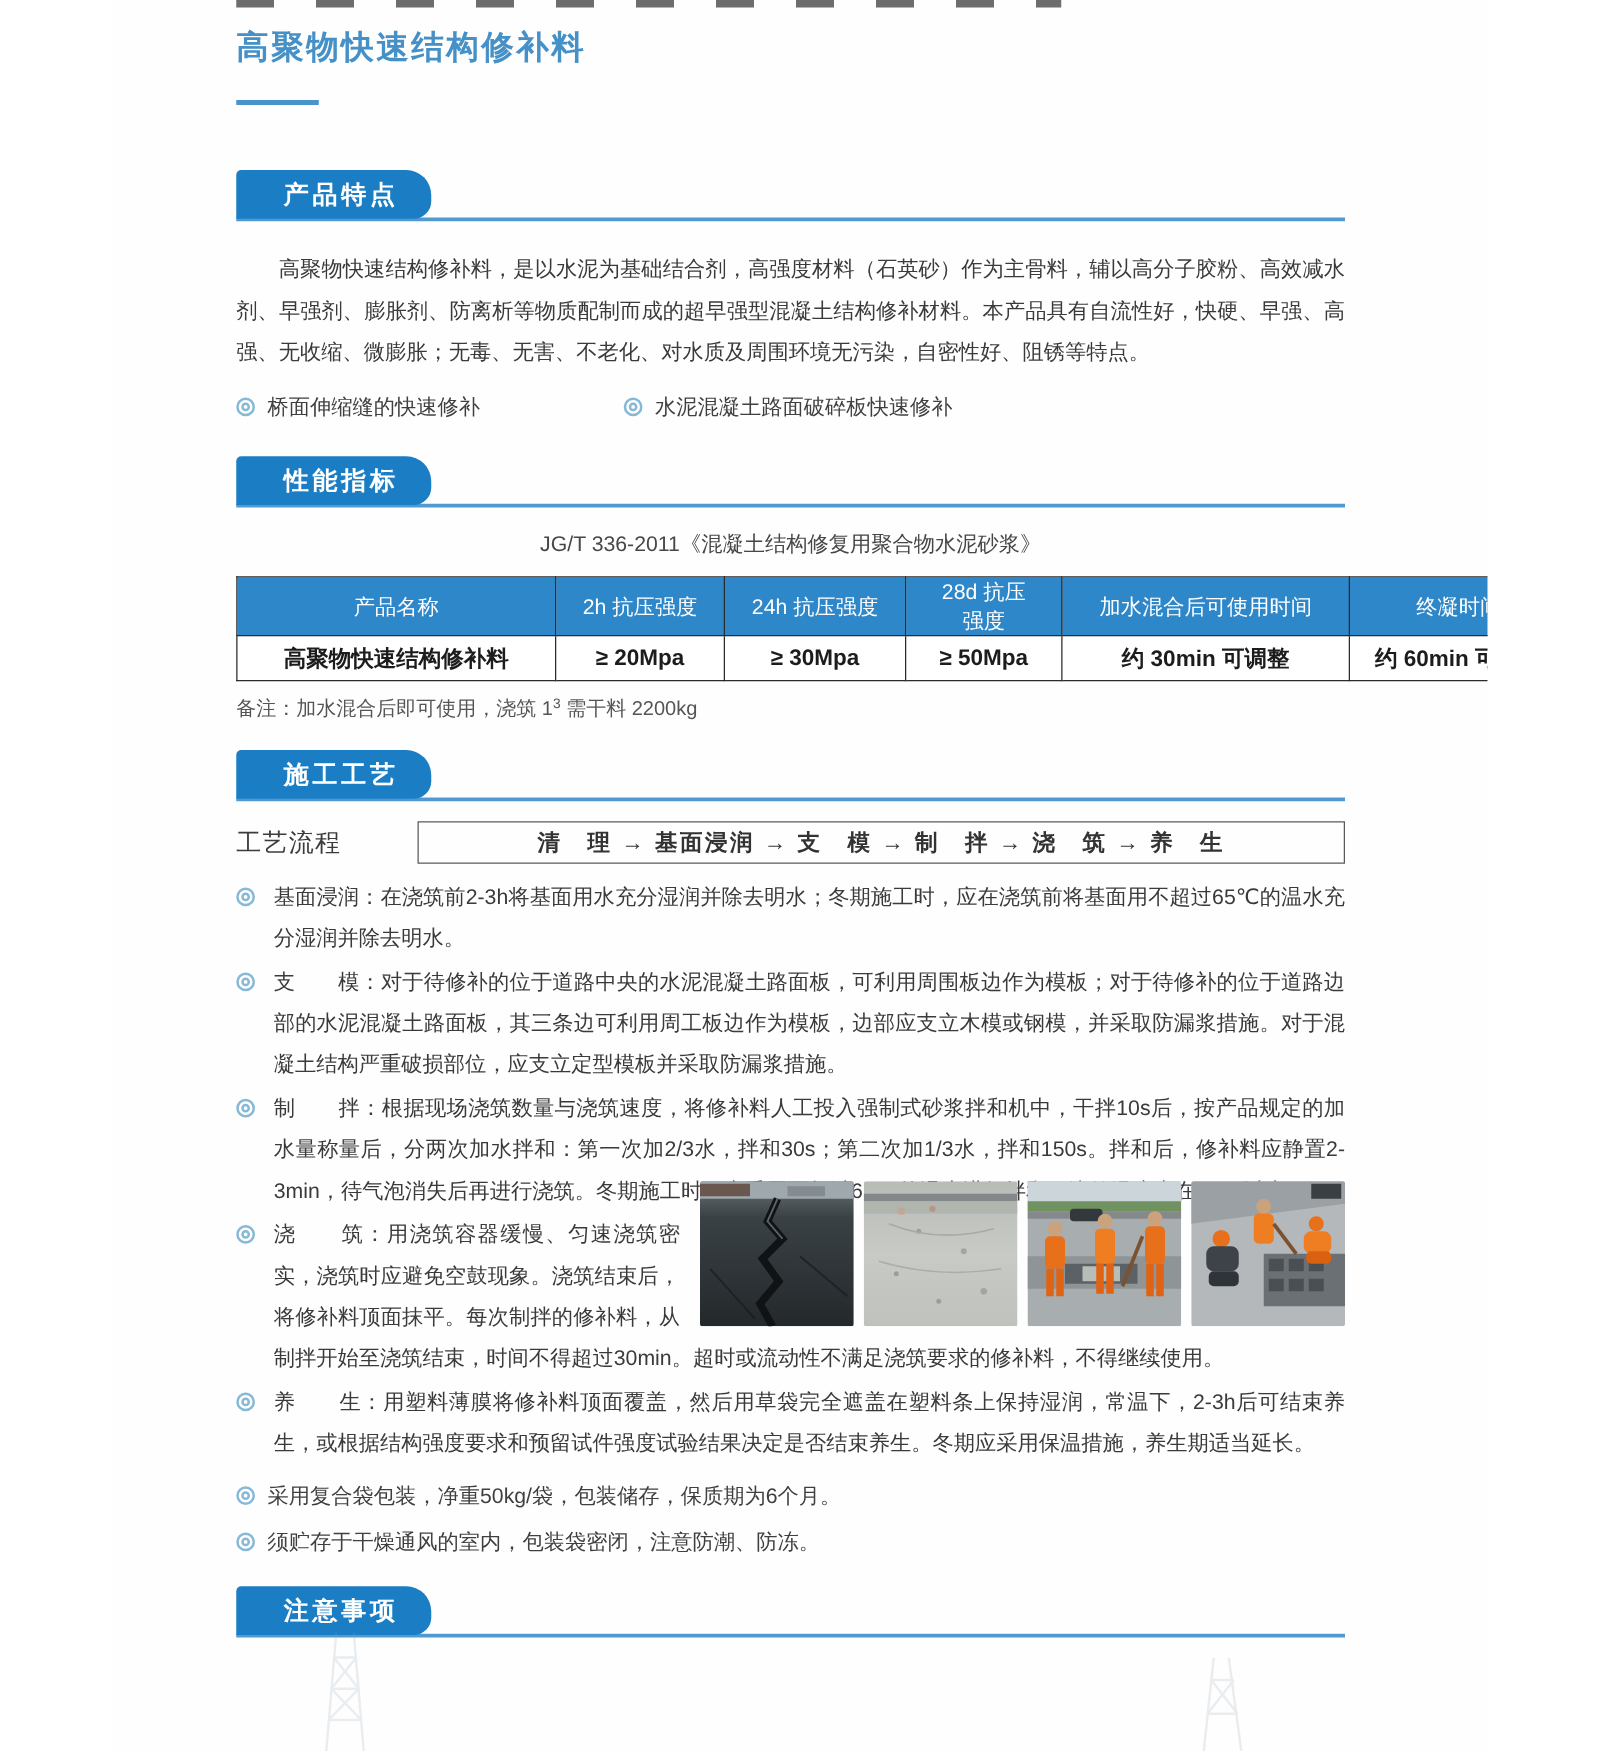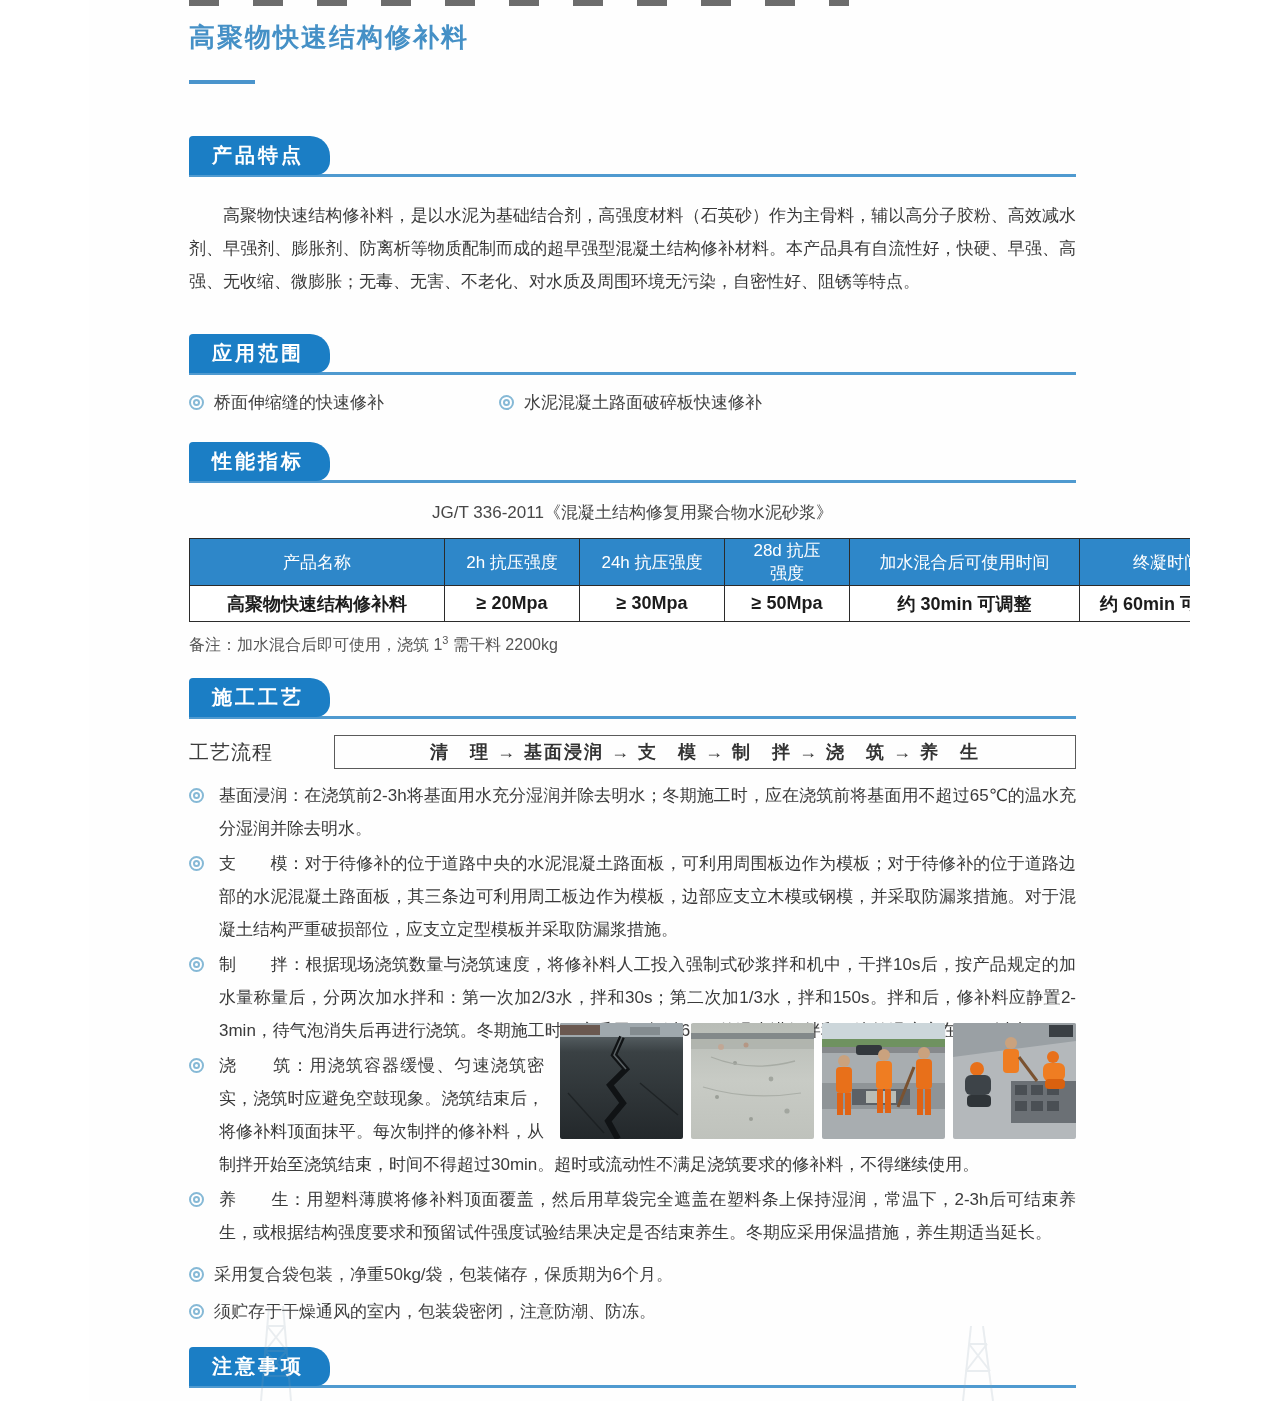--- a/index.html
+++ b/index.html
@@ -24,21 +24,21 @@
     font-size:26px;line-height:34px;font-weight:bold;color:#4590c6;
     letter-spacing:2px;
   }
   .title-dash{width:66px;height:4px;background:#4a94cc;margin-top:26px;}
   
   .sec-head{margin-top:52px;border-bottom:3px solid #4f9ad0;}
   .sec-head .tab{
     display:inline-block;
     background:#1b7ec5;color:#fff;
     font-size:20px;font-weight:bold;letter-spacing:3px;
-    padding:6px 26px 6px 23px;
+    padding:6px 26px 6px 38px;
     border-radius:4px 20px 14px 0;
     margin-bottom:-1px;
   }
   .body-par{
     margin:22px 0 0 0;
     font-size:17px;line-height:33px;color:#3a3a3a;
     text-align:justify;text-indent:2em;
   }
   
   .bullet-line{display:flex;align-items:center;margin-top:14px;font-size:17px;color:#3f3f3f;}
@@ -98,23 +98,20 @@
   <div class="crop-dashes"></div>
 
   <h1 class="page-title">高聚物快速结构修补料</h1>
   <div class="title-dash"></div>
 
   <div class="sec-head">
     <span class="tab">产品特点</span>
   </div>
   <p class="body-par">高聚物快速结构修补料，是以水泥为基础结合剂，高强度材料（石英砂）作为主骨料，辅以高分子胶粉、高效减水剂、早强剂、膨胀剂、防离析等物质配制而成的超早强型混凝土结构修补材料。本产品具有自流性好，快硬、早强、高强、无收缩、微膨胀；无毒、无害、不老化、对水质及周围环境无污染，自密性好、阻锈等特点。</p>
 
-  <div class="sec-head" style="margin-top:36px">
-    <span class="tab">应用范围</span>
-  </div>
   <div class="apps-row">
     <div class="bullet-line">
       <span class="ring">
           <i></i>
         </span>
       <span>桥面伸缩缝的快速修补</span>
     </div>
     <div class="bullet-line">
       <span class="ring">
           <i></i>

